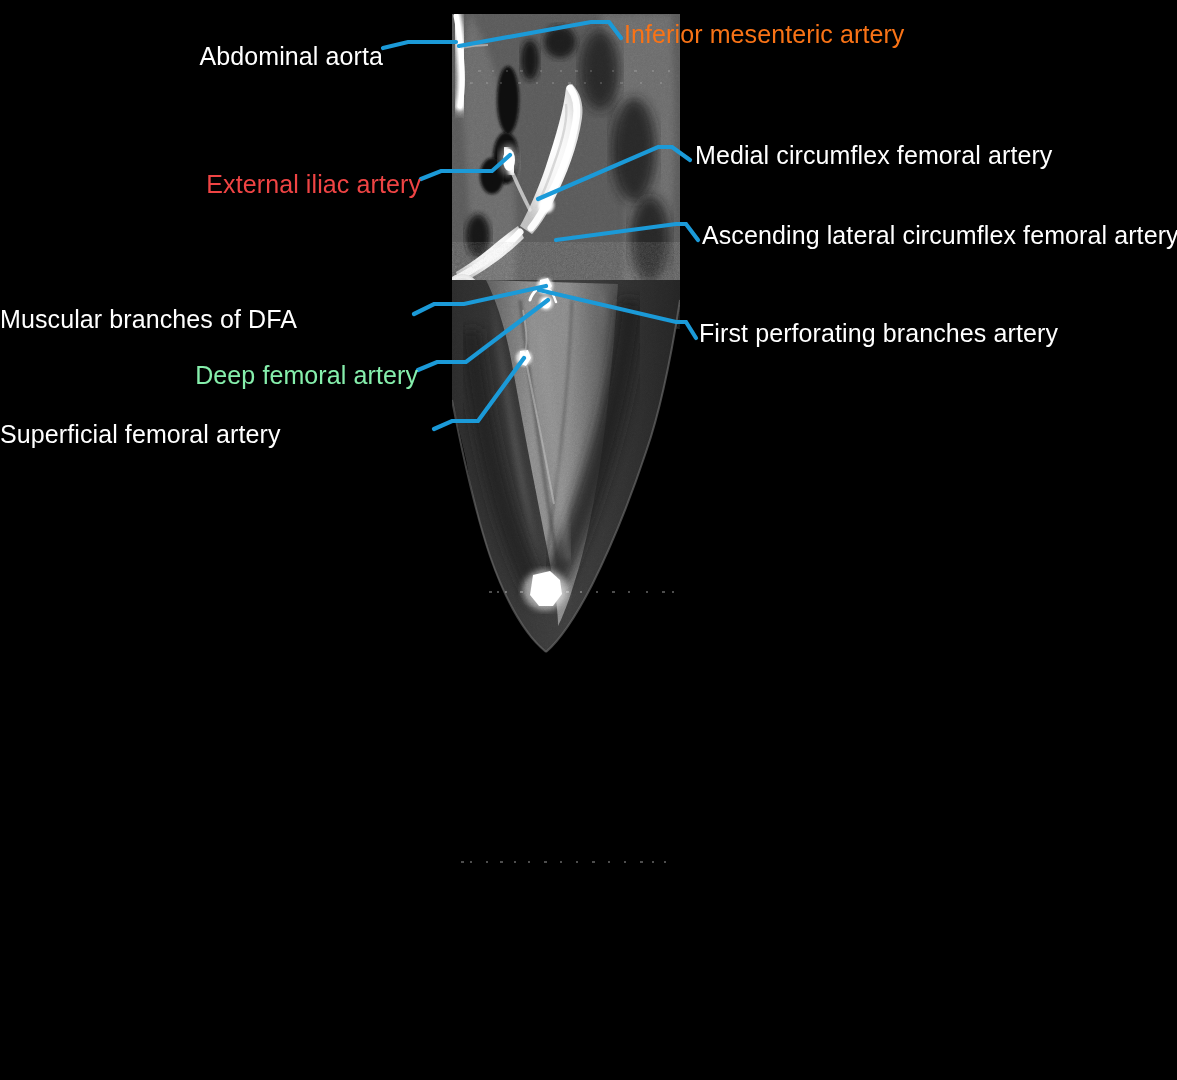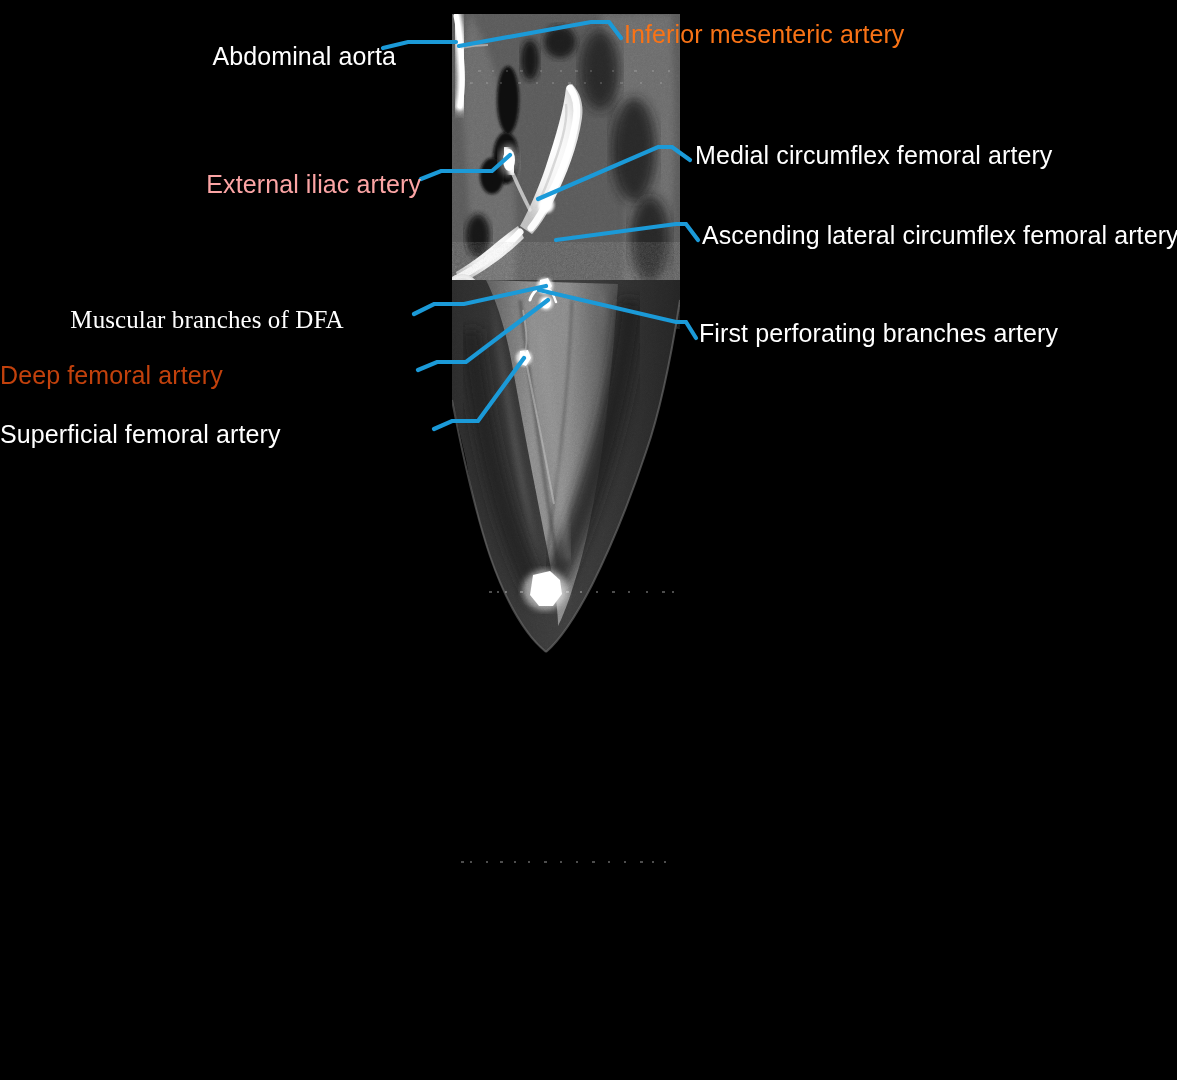--- a/index.html
+++ b/index.html
@@ -330,24 +330,24 @@
           <polyline points="556,240 676,224 686,224 698,240" stroke="#1b9ad8"></polyline>
           <polyline points="414,314 434,304 464,304 546,286" stroke="#1b9ad8"></polyline>
           <polyline points="539,290 676,322 686,322 696,338" stroke="#1b9ad8"></polyline>
           <polyline points="418,370 437,362 466,362 548,300" stroke="#1b9ad8"></polyline>
           <polyline points="434,429 452,421 478,421 524,358" stroke="#1b9ad8"></polyline>
         </g>
     </svg>
   </div>
 
   <div id="labels">
-      <div class="ann-label left-side" style="color: rgb(255, 255, 255); top: 44px; left: 0px; width: 383px; text-align: right; padding-left: 13px;">Abdominal aorta</div>
+      <div class="ann-label left-side" style="color: rgb(255, 255, 255); top: 44px; left: 0px; width: 383px; text-align: right;">Abdominal aorta</div>
       <div class="ann-label right-side" style="color: #f97316; top: 22px; left: 624px;">Inferior mesenteric artery</div>
-      <div class="ann-label left-side" style="color: #fca5a5; top: 172px; left: 0px; width: 421px; text-align: right;">External iliac artery</div>
+      <div class="ann-label left-side" style="color: #ef4444; top: 172px; left: 0px; width: 421px; text-align: right;">External iliac artery</div>
       <div class="ann-label right-side" style="color: rgb(255, 255, 255); top: 143px; left: 695px;">Medial circumflex femoral artery</div>
       <div class="ann-label right-side" style="color: rgb(255, 255, 255); top: 223px; left: 702px;">Ascending lateral circumflex femoral artery</div>
-      <div class="ann-label left-side" style="color: rgb(255, 255, 255); top: 307px; left: 0px; width: 414px; text-align: center; font-family: Liberation Serif, serif;">Muscular branches of DFA</div>
+      <div class="ann-label left-side" style="color: rgb(255, 255, 255); top: 307px; left: 0px; width: 414px; text-align: left;">Muscular branches of DFA</div>
       <div class="ann-label right-side" style="color: rgb(255, 255, 255); top: 321px; left: 699px;">First perforating branches artery</div>
-      <div class="ann-label left-side" style="color: #c2410c; top: 363px; left: 0px; width: 418px; text-align: left;">Deep femoral artery</div>
+      <div class="ann-label left-side" style="color: #86efac; top: 363px; left: 0px; width: 418px; text-align: right;">Deep femoral artery</div>
       <div class="ann-label left-side" style="color: rgb(255, 255, 255); top: 422px; left: 0px; width: 434px; text-align: left;">Superficial femoral artery</div>
     </div>
 
 </div>
 
 </body></html>

